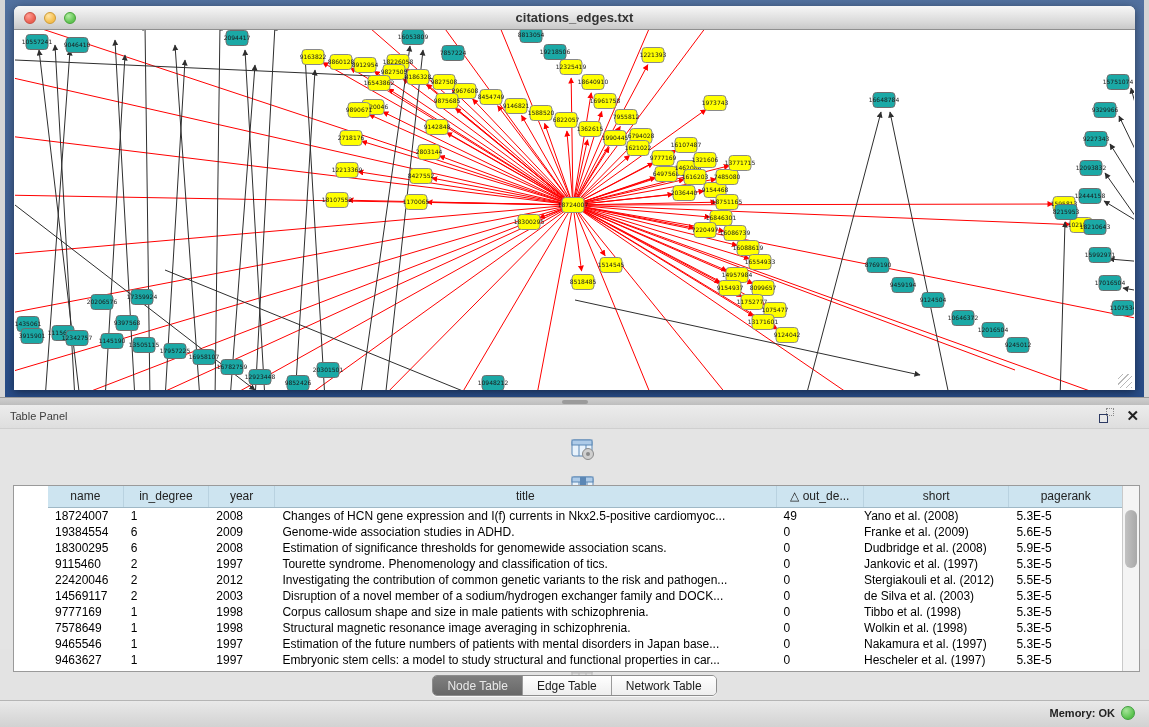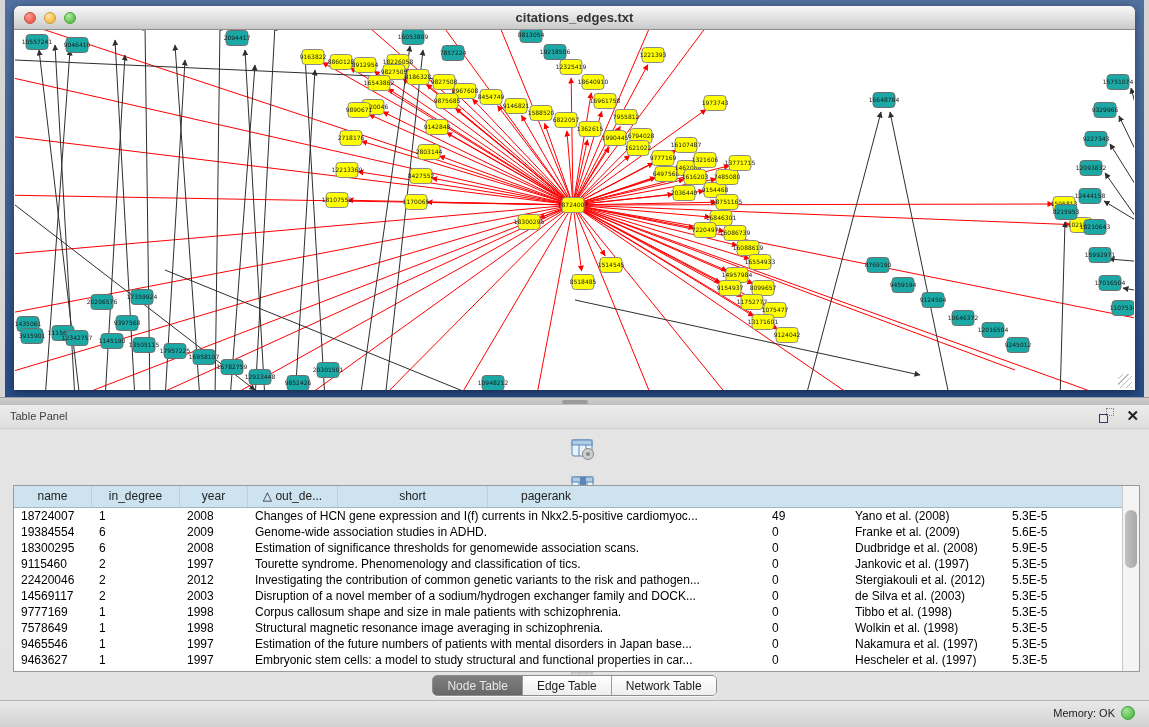--- a/index.html
+++ b/index.html
@@ -51,21 +51,21 @@
   .fx { font-family:"Liberation Serif", serif; font-style:italic; font-weight:bold; font-size:15px; color:#1a1a1a; }
   .combo { margin-left:8px; width:392px; height:25px; background:#fff; border:1px solid #a8a8a8;
            border-radius:5px; position:relative; display:flex; align-items:center;
            box-shadow:inset 0 1px 2px rgba(0,0,0,.12); cursor:pointer; }
   .combo .val { font-size:12px; color:#111; padding-left:9px; }
   .combo .arrows { position:absolute; right:6px; top:3px; display:flex; flex-direction:column; gap:1px; color:#555; }
   .combo .arrows span { font-size:7px; line-height:8px; }
 
   .tablewrap { position:absolute; left:13px; top:80px; width:1127px; height:187px;
                background:#fff; border:1px solid #9a9a9a; display:flex; }
-  .grid { flex:1 1 auto; overflow:hidden; }
+  .grid { flex:1 1 auto; overflow:hidden;padding-left:34px; }
   .hrow { display:flex; height:22px; background:#cde4f0; border-bottom:1px solid #9fb8c6; }
   .hcell { font-size:12px; color:#222; text-align:center; line-height:21px;
            border-right:1px solid #b9d2e0; overflow:hidden; white-space:nowrap; cursor:pointer; }
   .drow { display:flex; height:16px; }
   .dcell { font-size:12px; color:#000; line-height:16px; padding-left:7px;
            overflow:hidden; white-space:nowrap; cursor:default; }
   .c0{width:78px;} .c1{width:88px;} .c2{width:68px;} .c3{width:517px;} .c4{width:90px;} .c5{width:150px;} .c6{width:116px; border-right:none;}
   .dcell.c5 { padding-left:0; }
   .vscroll { flex:0 0 17px; background:#f4f4f4; border-left:1px solid #c9c9c9; position:relative; }
   .vthumb { position:absolute; left:2px; top:24px; width:12px; height:58px; border-radius:6px;
@@ -75,21 +75,21 @@
   .seg { display:flex; border:1px solid #8d8d8d; border-radius:5px; overflow:hidden; height:21px;
          box-shadow:0 1px 0 rgba(255,255,255,.7); }
   .seg .tab { font-size:12px; padding:0 14px; line-height:20px; background:linear-gradient(180deg,#fff,#eee);
               color:#1c1c1c; border-right:1px solid #9a9a9a; cursor:pointer; }
   .seg .tab:last-child { border-right:none; }
   .seg .tab.sel { background:linear-gradient(180deg,#7f7f7f,#686868); color:#e9e9e9; }
 
   .statusbar { position:absolute; left:0; bottom:0; width:1149px; height:27px;
                background:linear-gradient(180deg,#e9e9e9,#d2d2d2); border-top:1px solid #b5b5b5; }
   .mem { position:absolute; right:14px; top:5px; display:flex; align-items:center; gap:6px; }
-  .mem .txt { font-size:11px; color:#222; }
+  .mem .txt { font-size:11px; color:#222;font-weight:bold; }
   .memdot { width:14px; height:14px; border-radius:50%;
             background:radial-gradient(circle at 35% 30%,#a6e49a,#57c14b 70%); border:1px solid #3f9e3f; }
 </style>
 </head>
 <body>
 
 <div class="screen">
 
   <div class="desktop">
     <div class="net-frame">
@@ -731,20 +731,21 @@
           </span>
       </div>
     </div>
 
     <div class="tablewrap">
       <div class="grid">
         <div class="hrow" id="hdr-row">
             <div class="hcell c0">name</div>
             <div class="hcell c1">in_degree</div>
             <div class="hcell c2">year</div>
+            <div class="hcell c3">title</div>
             <div class="hcell c4">△ out_de...</div>
             <div class="hcell c5">short</div>
             <div class="hcell c6">pagerank</div>
           </div>
         <div id="body-rows">
             <div class="drow">
               <div class="dcell c0">18724007</div>
               <div class="dcell c1">1</div>
               <div class="dcell c2">2008</div>
               <div class="dcell c3">Changes of HCN gene expression and I(f) currents in Nkx2.5-positive cardiomyoc...</div>

